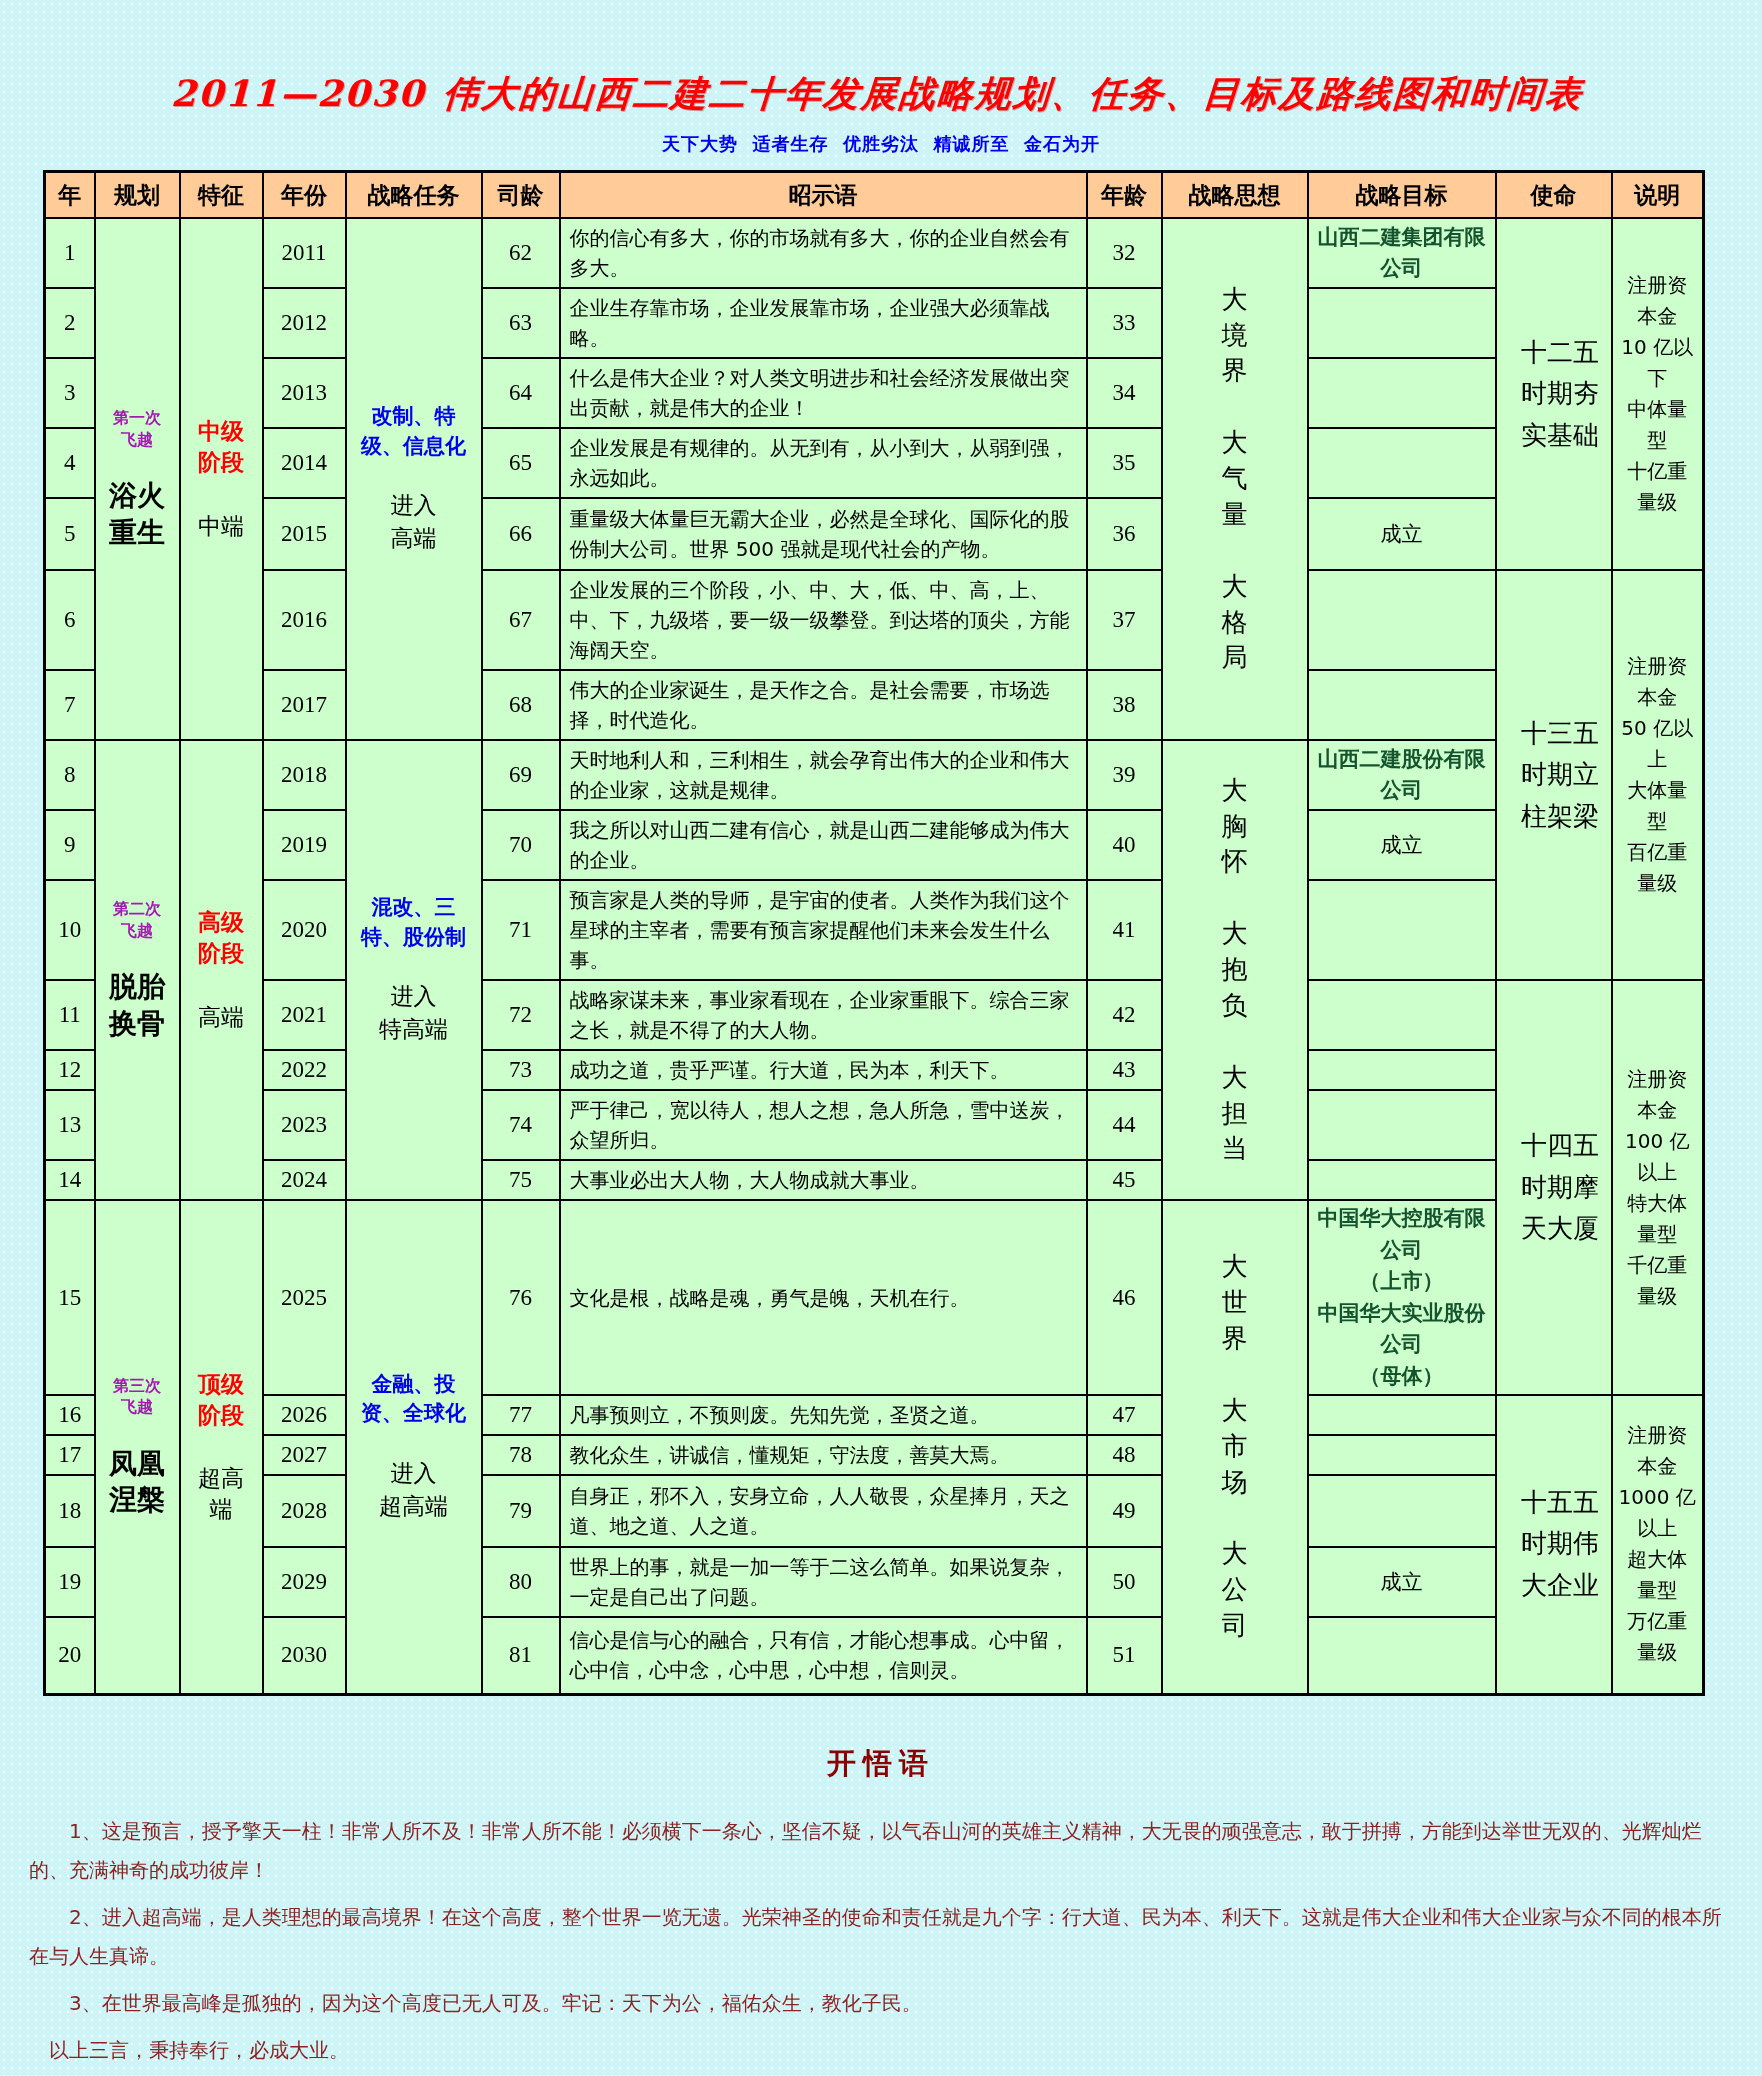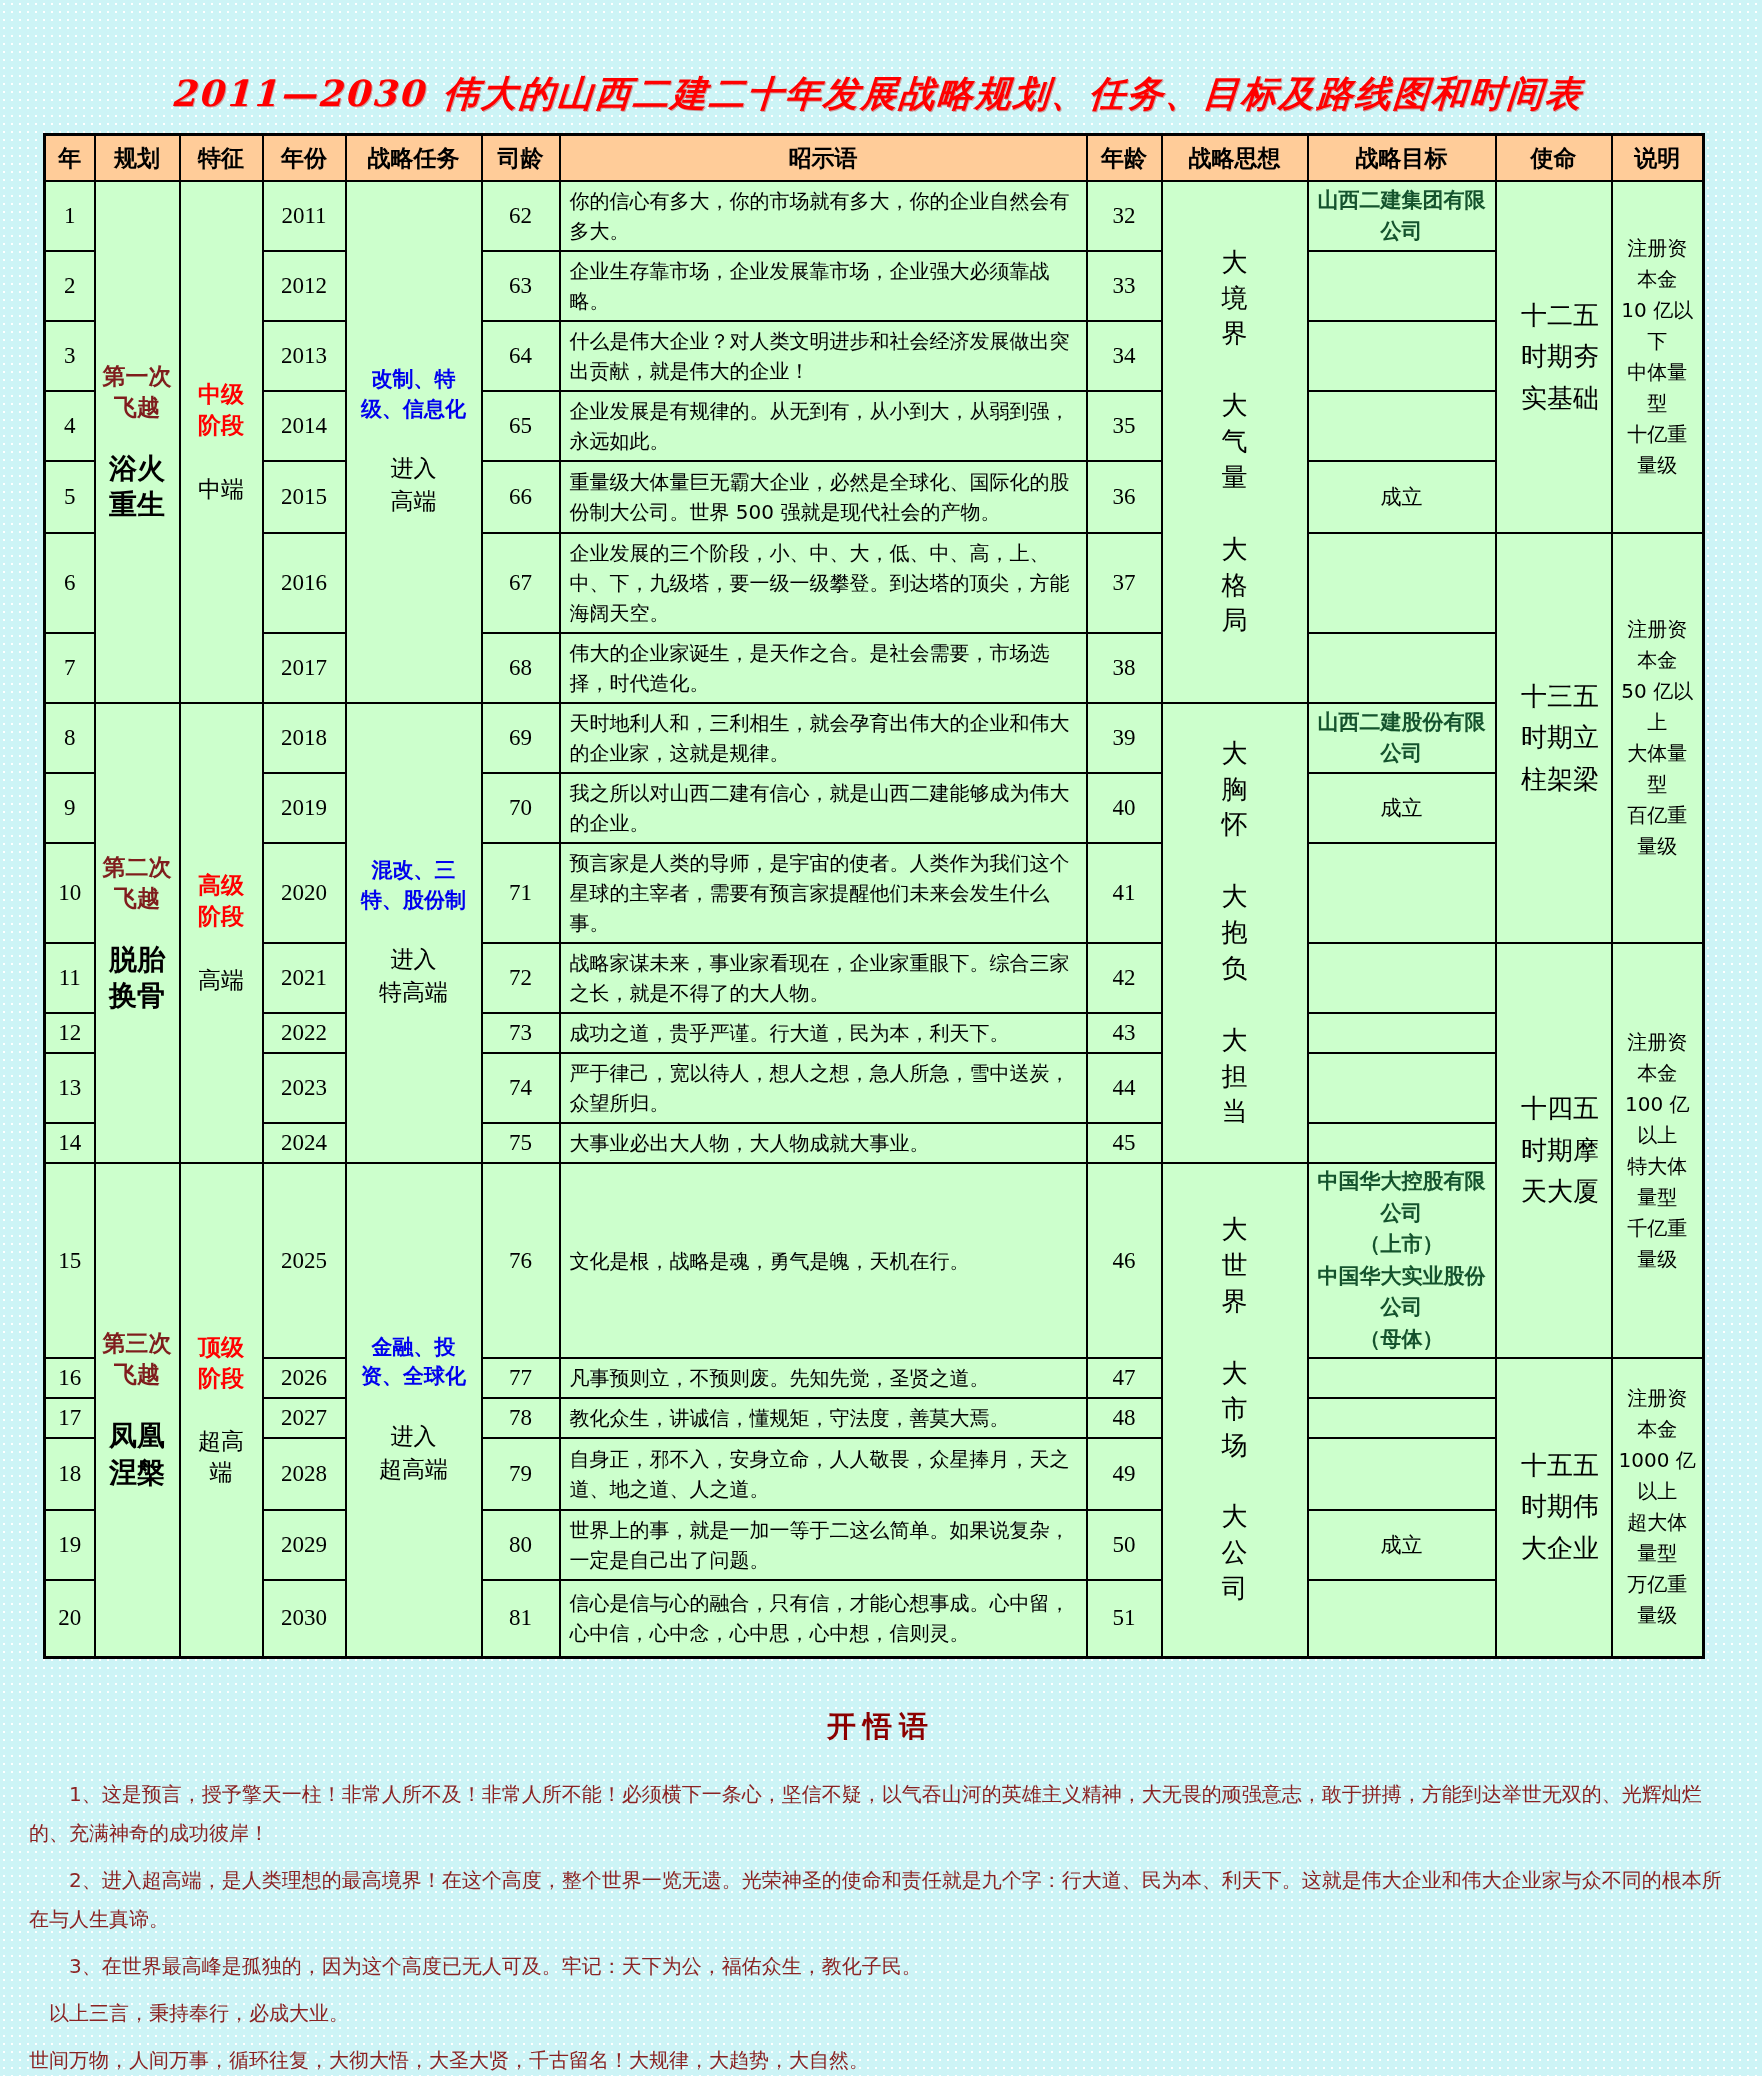--- a/index.html
+++ b/index.html
@@ -60,21 +60,21 @@
     background:#ccffcc;
     border:2px solid #000;
     text-align:center;
     vertical-align:middle;
     padding:2px 3px;
     overflow:hidden;
   }
   .num{font-family:"Liberation Serif",serif;font-size:23px;}
   .motto-cell{text-align:left;font-size:20px;line-height:1.5;padding:4px 9px;}
   .pre{white-space:pre-line;}
-  .plan-blue{color:#7f1d1d;font-weight:bold;font-size:23px;line-height:1.35;margin-bottom:28px;}
+  .plan-blue{color:#a21caf;font-weight:bold;font-size:16px;line-height:1.35;margin-bottom:28px;}
   .plan-black{color:#000;font-weight:bold;font-size:28px;line-height:1.3;}
   .trait-red{color:#ff0000;font-weight:bold;font-size:23px;line-height:1.35;margin-bottom:32px;}
   .trait-black{font-size:23px;line-height:1.35;}
   .task-blue{color:#0000ee;font-weight:bold;font-size:21px;line-height:1.4;margin-bottom:28px;}
   .task-black{font-size:23px;line-height:1.45;}
   .thought-cell{font-size:26px;line-height:1.38;}
   .goal-red{color:#14532d;font-weight:bold;font-size:21px;line-height:1.5;}
   .goal-plain{font-size:21px;}
   .mission-cell{font-size:26px;line-height:1.6;padding-left:16px;}
   .note-cell{font-size:20px;line-height:1.55;}
@@ -96,20 +96,21 @@
   }
   .indent2{text-indent:2em;}
   .indent1{text-indent:1em;}
 </style>
 </head>
 <body>
 
 <div class="page">
 
   <div class="main-title">2011—2030 伟大的山西二建二十年发展战略规划、任务、目标及路线图和时间表</div>
+  <div class="sub-title">天下大势  适者生存  优胜劣汰  精诚所至  金石为开</div>
 
   <table class="plan">
     <colgroup>
       <col class="c-no">
         <col class="c-plan">
         <col class="c-trait">
         <col class="c-year">
       <col class="c-task">
         <col class="c-coage">
         <col class="c-motto">

